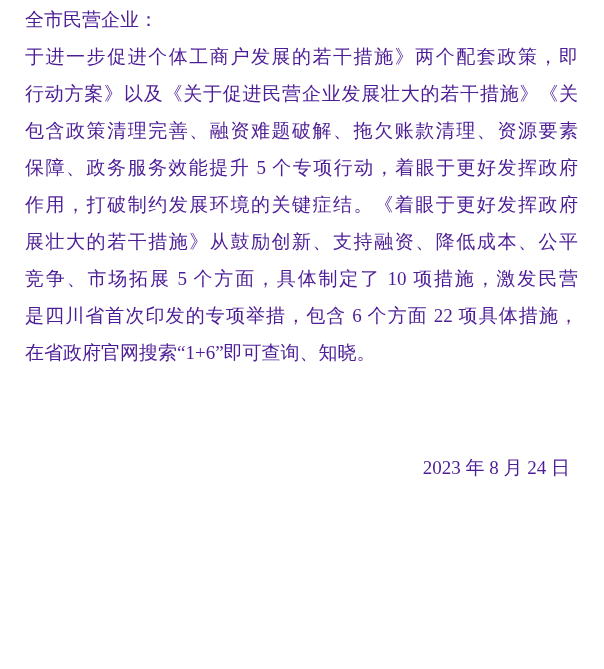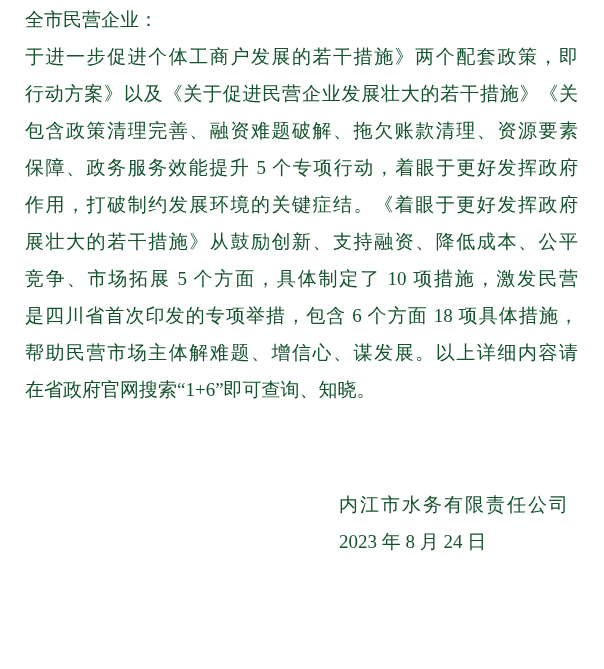--- a/index.html
+++ b/index.html
@@ -12,21 +12,21 @@
     background: #ffffff;
     overflow: hidden;
   }
   .page {
     box-sizing: border-box;
     width: 604px;
     height: 669px;
     padding: 1px 26px 0 25px;
     font-family: "Liberation Serif", "DejaVu Serif", serif;
     font-size: 19px;
-    color: #14532d;
+    color: #4c1d95;
     overflow: hidden;
   }
   .line {
     height: 37px;
     line-height: 37px;
     text-align: left;
   }
   .just {
     text-align: justify;
     text-align-last: justify;
@@ -54,23 +54,21 @@
   <div class="line">全市民营企业：</div>
 
   <div>
     <div class="line just">于进一步促进个体工商户发展的若干措施》两个配套政策，即</div>
     <div class="line just">行动方案》以及《关于促进民营企业发展壮大的若干措施》《关</div>
     <div class="line just">包含政策清理完善、融资难题破解、拖欠账款清理、资源要素</div>
     <div class="line just">保障、政务服务效能提升 5 个专项行动，着眼于更好发挥政府</div>
     <div class="line just">作用，打破制约发展环境的关键症结。《着眼于更好发挥政府</div>
     <div class="line just">展壮大的若干措施》从鼓励创新、支持融资、降低成本、公平</div>
     <div class="line just">竞争、市场拓展 5 个方面，具体制定了 10 项措施，激发民营</div>
-    <div class="line just">是四川省首次印发的专项举措，包含 6 个方面 18 项具体措施，</div>
-    <div class="line just">帮助民营市场主体解难题、增信心、谋发展。以上详细内容请</div>
+    <div class="line just">是四川省首次印发的专项举措，包含 6 个方面 22 项具体措施，</div>
     <div class="line">在省政府官网搜索“1+6”即可查询、知晓。</div>
   </div>
 
   <div class="signature-block">
-    <div class="line sig-company">内江市水务有限责任公司</div>
     <div class="line">2023 年 8 月 24 日</div>
   </div>
 
 </div>
 
 </body></html>

